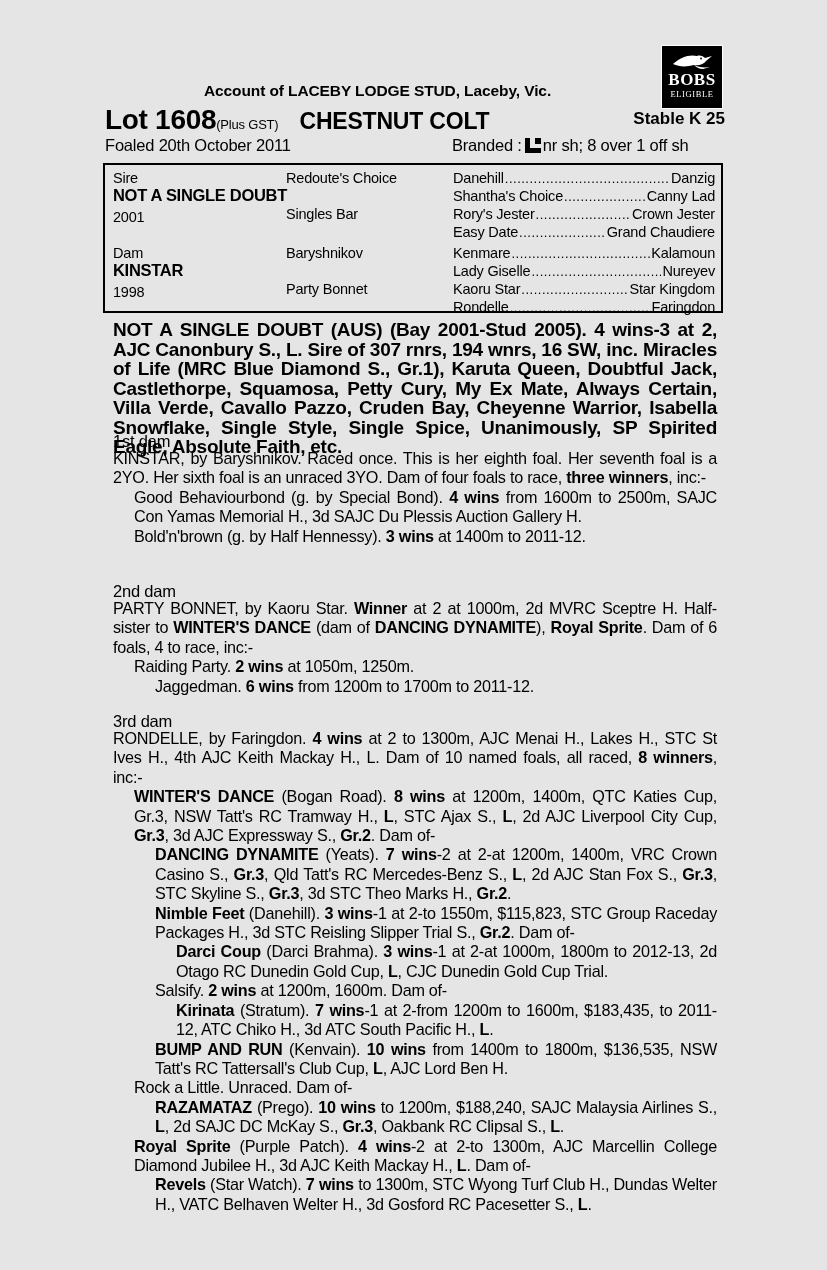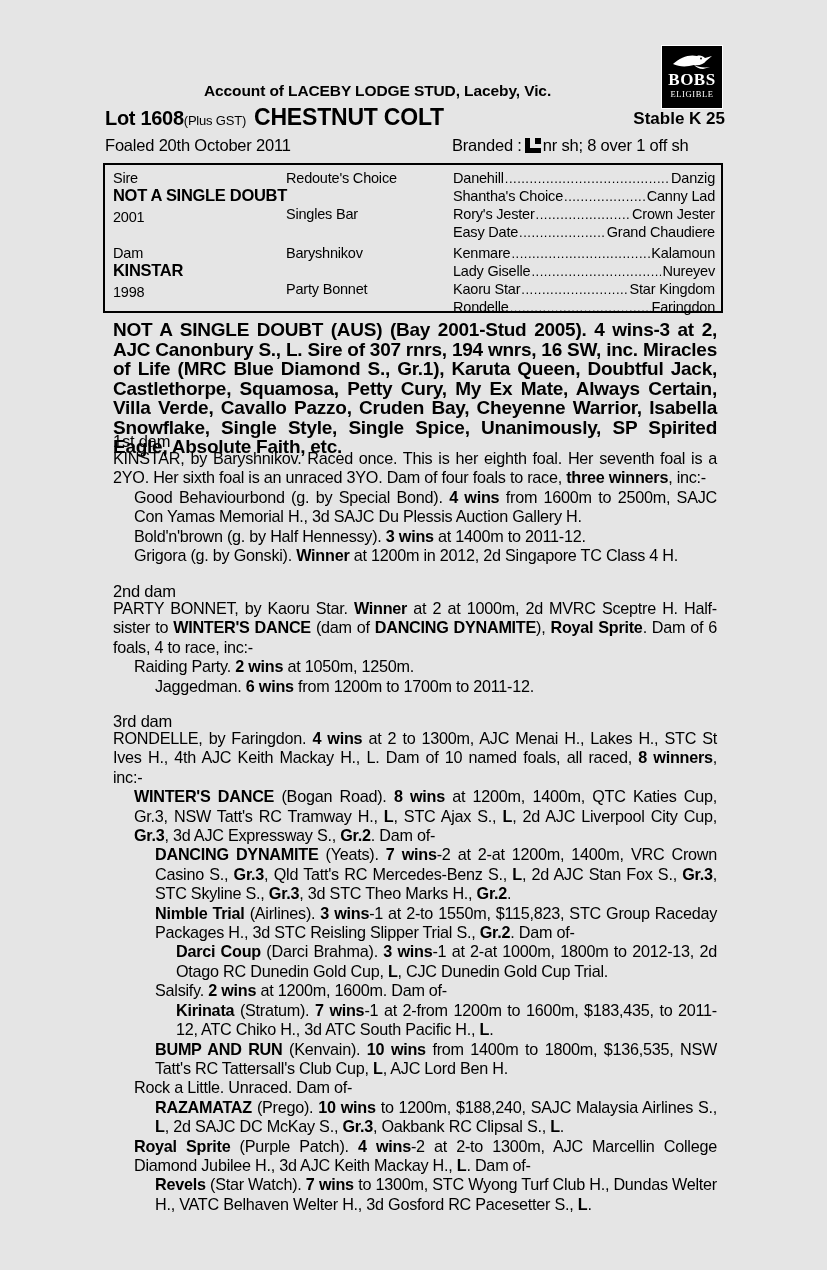--- a/index.html
+++ b/index.html
@@ -76,32 +76,32 @@
 
   .lot-row {
     position: absolute;
     left: 105px;
     top: 104px;
     width: 620px;
     height: 28px;
   }
   .lot-number {
     font-weight: bold;
-    font-size: 20px;
+    font-size: 28px;
     letter-spacing: -0.3px;
   }
   .plus-gst {
     font-size: 13px;
     letter-spacing: -0.2px;
   }
   .colt-desc {
     font-weight: bold;
     font-size: 23px;
     letter-spacing: -0.2px;
-    margin-left: 8px;
+    margin-left: 21px;
   }
   .stable {
     position: absolute;
     right: 0;
     top: 5px;
     font-weight: bold;
     font-size: 17px;
   }
 
   .foaled-row {
@@ -342,23 +342,20 @@
       <div class="dam-body" style="top: 449px;">
         <div class="entry lvl0">
           <span class="ln"><span>KINSTAR, by Baryshnikov. Raced once. This is her eighth foal. Her seventh foal is a 2YO. Her sixth foal is an unraced 3YO. Dam of four foals to race, </span><b>three winners</b><span>, inc:-</span></span>
         </div>
         <div class="entry lvl1">
           <span class="ln"><span>Good Behaviourbond (g. by Special Bond). </span><b>4 wins</b><span> from 1600m to 2500m, SAJC Con Yamas Memorial H., 3d SAJC Du Plessis Auction Gallery H.</span></span>
         </div>
         <div class="entry lvl1">
           <span class="ln"><span>Bold'n'brown (g. by Half Hennessy). </span><b>3 wins</b><span> at 1400m to 2011-12.</span></span>
         </div>
-        <div class="entry lvl1">
-          <span class="ln"><span>Grigora (g. by Gonski). </span><b>Winner</b><span> at 1200m in 2012, 2d Singapore TC Class 4 H.</span></span>
-        </div>
       </div>
       <div class="dam-heading" style="top: 582px;">2nd dam</div>
       <div class="dam-body" style="top: 599px;">
         <div class="entry lvl0">
           <span class="ln"><span>PARTY BONNET, by Kaoru Star. </span><b>Winner</b><span> at 2 at 1000m, 2d MVRC Sceptre H. Half-sister to </span><b>WINTER'S DANCE</b><span> (dam of </span><b>DANCING DYNAMITE</b><span>), </span><b>Royal Sprite</b><span>. Dam of 6 foals, 4 to race, inc:-</span></span>
         </div>
         <div class="entry lvl1">
           <span class="ln"><span>Raiding Party. </span><b>2 wins</b><span> at 1050m, 1250m.</span></span>
         </div>
         <div class="entry lvl2">
@@ -370,21 +367,21 @@
         <div class="entry lvl0">
           <span class="ln"><span>RONDELLE, by Faringdon. </span><b>4 wins</b><span> at 2 to 1300m, AJC Menai H., Lakes H., STC St Ives H., 4th AJC Keith Mackay H., L. Dam of 10 named foals, all raced, </span><b>8 winners</b><span>, inc:-</span></span>
         </div>
         <div class="entry lvl1">
           <span class="ln"><b>WINTER'S DANCE</b><span> (Bogan Road). </span><b>8 wins</b><span> at 1200m, 1400m, QTC Katies Cup, Gr.3, NSW Tatt's RC Tramway H., </span><b>L</b><span>, STC Ajax S., </span><b>L</b><span>, 2d AJC Liverpool City Cup, </span><b>Gr.3</b><span>, 3d AJC Expressway S., </span><b>Gr.2</b><span>. Dam of-</span></span>
         </div>
         <div class="entry lvl2">
           <span class="ln"><b>DANCING DYNAMITE</b><span> (Yeats). </span><b>7 wins</b><span>-2 at 2-at 1200m, 1400m, VRC Crown Casino S., </span><b>Gr.3</b><span>, Qld Tatt's RC Mercedes-Benz S., </span><b>L</b><span>, 2d AJC Stan Fox S., </span><b>Gr.3</b><span>, STC Skyline S., </span><b>Gr.3</b><span>, 3d STC Theo Marks H., </span><b>Gr.2</b><span>.</span></span>
         </div>
         <div class="entry lvl2">
-          <span class="ln"><b>Nimble Trial</b><span> (Airlines). </span><b>3 wins</b><span>-1 at 2-to 1550m, $115,823, STC Group Raceday Packages H., 3d STC Reisling Slipper Trial S., </span><b>Gr.2</b><span>. Dam of-</span></span>
+          <span class="ln"><b>Nimble Feet</b><span> (Danehill). </span><b>3 wins</b><span>-1 at 2-to 1550m, $115,823, STC Group Raceday Packages H., 3d STC Reisling Slipper Trial S., </span><b>Gr.2</b><span>. Dam of-</span></span>
         </div>
         <div class="entry lvl3">
           <span class="ln"><b>Darci Coup</b><span> (Darci Brahma). </span><b>3 wins</b><span>-1 at 2-at 1000m, 1800m to 2012-13, 2d Otago RC Dunedin Gold Cup, </span><b>L</b><span>, CJC Dunedin Gold Cup Trial.</span></span>
         </div>
         <div class="entry lvl2">
           <span class="ln"><span>Salsify. </span><b>2 wins</b><span> at 1200m, 1600m. Dam of-</span></span>
         </div>
         <div class="entry lvl3">
           <span class="ln"><b>Kirinata</b><span> (Stratum). </span><b>7 wins</b><span>-1 at 2-from 1200m to 1600m, $183,435, to 2011-12, ATC Chiko H., 3d ATC South Pacific H., </span><b>L</b><span>.</span></span>
         </div>

